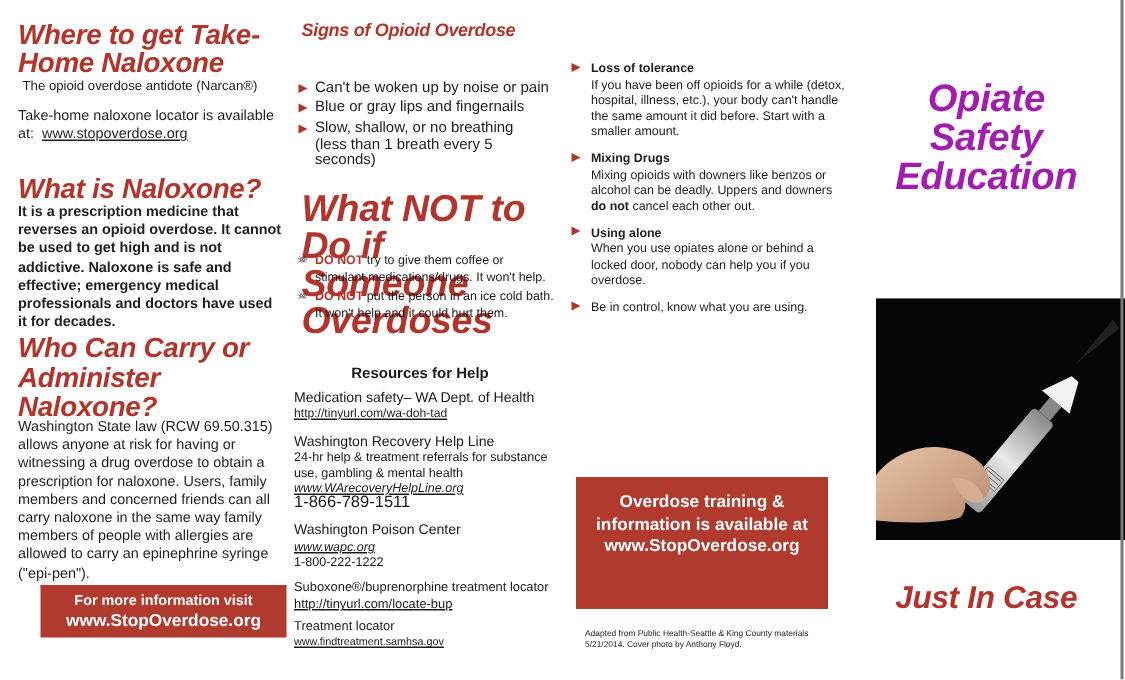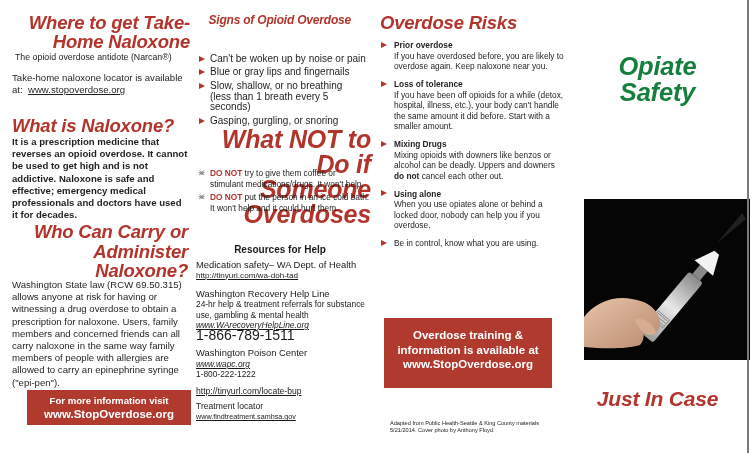--- a/index.html
+++ b/index.html
@@ -7,21 +7,21 @@
   body { position: relative; font-family: "Liberation Sans", sans-serif; color: #1a1a1a; }
 
   .panel { position: absolute; top: 0; height: 453px; }
   .p1 { left: 0; width: 190px; }
   .p2 { left: 190px; width: 180px; }
   .p3 { left: 370px; width: 195px; }
   .p4 { left: 565px; width: 185px; }
 
   .h-red {
     color: #b2342a; font-weight: bold; font-style: italic;
-    font-family: "Liberation Sans", sans-serif; line-height: 1.0; letter-spacing: -0.2px; text-align: right;
+    font-family: "Liberation Sans", sans-serif; line-height: 1.0; letter-spacing: -0.2px;
   }
   .body-txt { font-size: 9.6px; line-height: 12.2px; color: #1f1f1f; }
   .link { text-decoration: underline; }
 
   
   .p1-h1 { position: absolute; left: 12px; top: 14px; font-size: 18.5px; width: 178px; }
   .p1-sub { position: absolute; left: 15px; top: 52px; font-size: 8.8px; color: #222; }
   .p1-loc { position: absolute; left: 12px; top: 72px; width: 175px; }
   .p1-h2 { position: absolute; left: 12px; top: 117px; font-size: 18.5px; }
   .p1-what { position: absolute; left: 12px; top: 136px; width: 176px; font-weight: bold; }
@@ -56,30 +56,30 @@
   .res .it { font-style: italic; }
   .res-block { margin-bottom: 7px; }
 
   
   .p3-h1 { position: absolute; left: 10px; top: 14px; font-size: 18.5px; }
   .risks { position: absolute; left: 10px; top: 40px; width: 185px; list-style: none; }
   .risks li { position: relative; padding-left: 14px; font-size: 8.3px; line-height: 10.5px; margin-bottom: 7.5px; color: #1e1e1e; }
   .risks li .ttl { font-weight: bold; display: block; }
   .risks .arrow { left: 1px; top: 1.5px; }
   .p3-box {
-    position: absolute; left: 14px; top: 318px; width: 168px; height: 70px;
+    position: absolute; left: 14px; top: 318px; width: 168px; height: 88px;
     background: #b13a2f; color: #fff; text-align: center; font-weight: bold;
     font-size: 11.5px; line-height: 14.5px; padding-top: 10px;
   }
   .p3-credit { position: absolute; left: 20px; top: 420px; width: 170px; font-size: 5.6px; line-height: 7.4px; color: #222; }
 
   
   .p4-title {
     position: absolute; left: 0; top: 53px; width: 185px; text-align: center;
-    font-size: 25.5px; font-weight: bold; font-style: italic; line-height: 26px; color: #15803d;
+    font-size: 25.5px; font-weight: bold; font-style: italic; line-height: 26px; color: #a21caf;
     letter-spacing: -0.2px;
   }
   .photo { position: absolute; left: 19px; top: 199px; width: 166px; height: 161px; background: #050505; overflow: hidden; }
   .p4-tag { position: absolute; left: 0; top: 388px; width: 185px; text-align: center; font-size: 21px; }
   .rborder { position: absolute; left: 747px; top: 0; width: 2px; height: 453px; background: #7a7a7a; }
 </style>
 </head>
 <body>
 
 <section class="panel p1">
@@ -105,62 +105,60 @@
   <h2 class="h-red p2-h1">
     <span style="display:block;width:150px;">Signs of Opioid Overdose</span>
   </h2>
   <ul class="signs">
     <li><span class="arrow"></span><span>Can't be woken up by noise or pain</span></li>
     <li><span class="arrow"></span><span>Blue or gray lips and fingernails</span></li>
     <li>
         <span class="arrow"></span>
         <span style="display:block;width:140px;">Slow, shallow, or no breathing (less than 1 breath every 5 seconds)</span>
       </li>
-    <li><span class="arrow"></span><span>Gasping, gurgling, or snoring</span></li>
   </ul>
 
   <h2 class="h-red p2-h2">
     <span style="display:block;width:170px;">What NOT to Do if Someone Overdoses</span>
   </h2>
   <ul class="donot">
     <li><span class="skull">☠</span><span class="dn">DO NOT</span> <span>try to give them coffee or stimulant medications/drugs. It won't help.</span></li>
     <li><span class="skull">☠</span><span class="dn">DO NOT</span> <span>put the person in an ice cold bath. It won't help and it could hurt them.</span></li>
   </ul>
 
   <div class="res-title">Resources for Help</div>
   <div class="res">
     <div class="res-block">
       <div class="nm">Medication safety– WA Dept. of Health</div>
       <div class="sm link">http://tinyurl.com/wa-doh-tad</div>
     </div>
     <div class="res-block">
       <div class="nm">Washington Recovery Help Line</div>
       <div class="sm" style="font-size:8.4px;">24-hr help &amp; treatment referrals for substance use, gambling &amp; mental health</div>
       <div class="sm link it" style="font-size:8.4px;">www.WArecoveryHelpLine.org</div>
-      <div class="sm" style="font-size:14px;">1-866-789-1511</div>
+      <div class="sm" style="font-size:11px;">1-866-789-1511</div>
     </div>
     <div class="res-block">
       <div class="nm">Washington Poison Center</div>
       <div class="sm link it" style="font-size:8.4px;">www.wapc.org</div>
       <div class="sm" style="font-size:8.4px;">1-800-222-1222</div>
     </div>
     <div class="res-block" style="margin-bottom:5px;">
+      <div class="sm" style="font-size:8.6px;line-height:11px;">Suboxone®/buprenorphine treatment locator</div>
       <div class="sm link" style="font-size:8.6px;">http://tinyurl.com/locate-bup</div>
     </div>
     <div class="res-block">
       <div class="sm" style="font-size:8.6px;line-height:11px;">Treatment locator</div>
       <div class="sm link" style="font-size:7.2px;">www.findtreatment.samhsa.gov</div>
     </div>
   </div>
 </section>
 
 <section class="panel p3">
-  <h2 class="h-red p3-h1">Overdose Risks</h2>
   <ul class="risks">
-    <li><span class="arrow"></span><span class="ttl">Prior overdose</span><span>If you have overdosed before, you are likely to overdose again. Keep naloxone near you.</span></li>
     <li><span class="arrow"></span><span class="ttl">Loss of tolerance</span><span>If you have been off opioids for a while (detox, hospital, illness, etc.), your body can't handle the same amount it did before. Start with a smaller amount.</span></li>
     <li><span class="arrow"></span><span class="ttl">Mixing Drugs</span><span>Mixing opioids with downers like benzos or alcohol can be deadly. Uppers and downers </span><b>do not</b><span> cancel each other out.</span></li>
     <li><span class="arrow"></span><span class="ttl">Using alone</span><span>When you use opiates alone or behind a locked door, nobody can help you if you overdose.</span></li>
     <li><span class="arrow"></span><span>Be in control, know what you are using.</span></li>
   </ul>
 
   <div class="p3-box">
     <div>Overdose training &amp;</div>
     <div>information is available at</div>
     <div>www.StopOverdose.org</div>
@@ -169,20 +167,21 @@
   <div class="p3-credit">
     <div>Adapted from Public Health-Seattle &amp; King County materials</div>
     <div>5/21/2014. Cover photo  by Anthony Floyd.</div>
   </div>
 </section>
 
 <section class="panel p4">
   <h1 class="p4-title">
     <span style="display:block">Opiate</span>
     <span style="display:block">Safety</span>
+    <span style="display:block">Education</span>
   </h1>
 
   <div class="photo" aria-label="Hand holding nasal naloxone atomizer syringe">
     <svg width="166" height="161" viewBox="0 0 166 161">
       <defs>
         <linearGradient id="syr" x1="0" y1="0" x2="1" y2="0">
           <stop offset="0" stop-color="#9a9a9a"></stop>
           <stop offset="0.5" stop-color="#e8e8e8"></stop>
           <stop offset="1" stop-color="#8a8a8a"></stop>
         </linearGradient>

